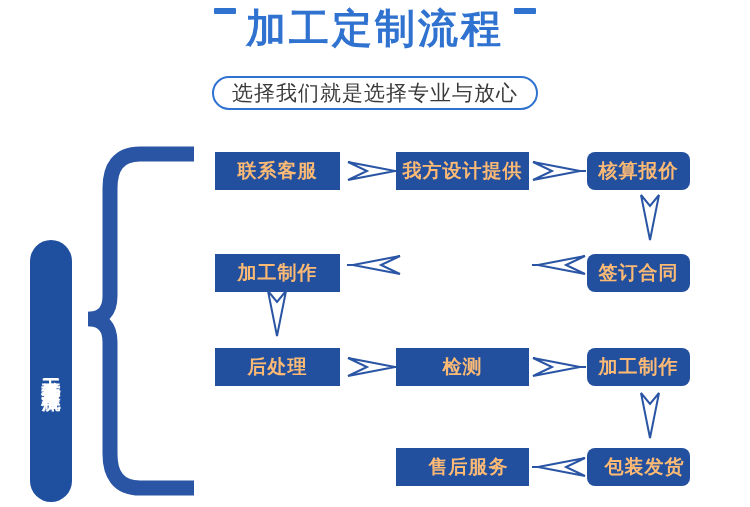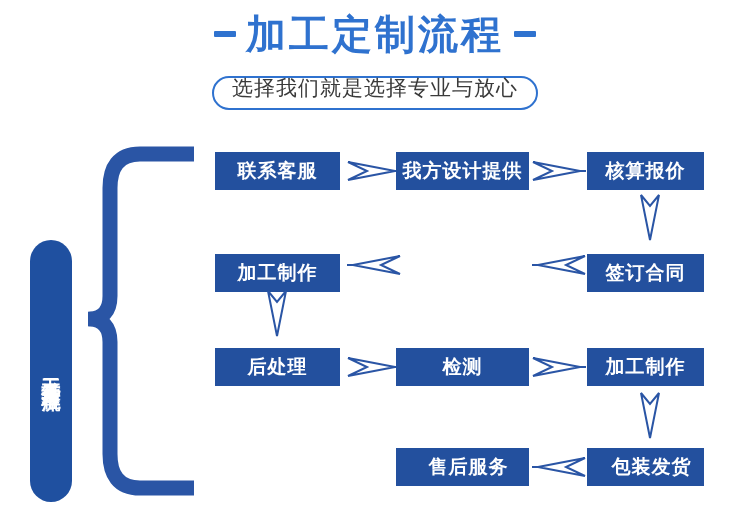--- a/index.html
+++ b/index.html
@@ -19,21 +19,20 @@
   }
 
   
   .title-wrap {
     position: absolute;
     left: 0;
     top: 8px;
     width: 750px;
     height: 52px;
     display: flex;
-    align-items: center;
     justify-content: center;
     gap: 10px;
   }
   .title-dash {
     display: block;
     width: 22px;
     height: 6px;
     background: #2f72cf;
     border-radius: 1px;
   }
@@ -50,21 +49,21 @@
   .subtitle-pill {
     position: absolute;
     left: 50%;
     transform: translateX(-50%);
     top: 76px;
     height: 34px;
     padding: 0 18px;
     border: 2px solid #2f72cf;
     border-radius: 18px;
     display: flex;
-    align-items: flex-start;
+    align-items: center;
     justify-content: center;
     box-sizing: border-box;
   }
   .subtitle-text {
     font-size: 21px;
     color: #3a3a3a;
     letter-spacing: 1px;
     white-space: nowrap;
     line-height: 1;
   }
@@ -104,35 +103,35 @@
     left: 88px;
     top: 146px;
     width: 110px;
     height: 350px;
   }
 
   
   .fbox {
     position: absolute;
     background: #23509e;
-    color: #ffffff;
+    color: #fdba74;
     font-size: 19px;
     font-weight: bold;
     letter-spacing: 1px;
     display: flex;
     align-items: center;
     justify-content: center;
     box-sizing: border-box;
     white-space: nowrap;
   }
 
   
   .c1 { left: 215px; width: 125px; }
   .c2 { left: 396px; width: 133px; }
-  .c3 { left: 587px; width: 117px; }
+  .c3 { left: 587px; width: 103px; border-radius: 8px; }
 
   .r1 { top: 152px; height: 38px; }
   .r2 { top: 254px; height: 38px; }
   .r3 { top: 348px; height: 38px; }
   .r4 { top: 448px; height: 38px; padding-left: 12px; }
 
   
   .harrow {
     position: absolute;
     width: 58px;

